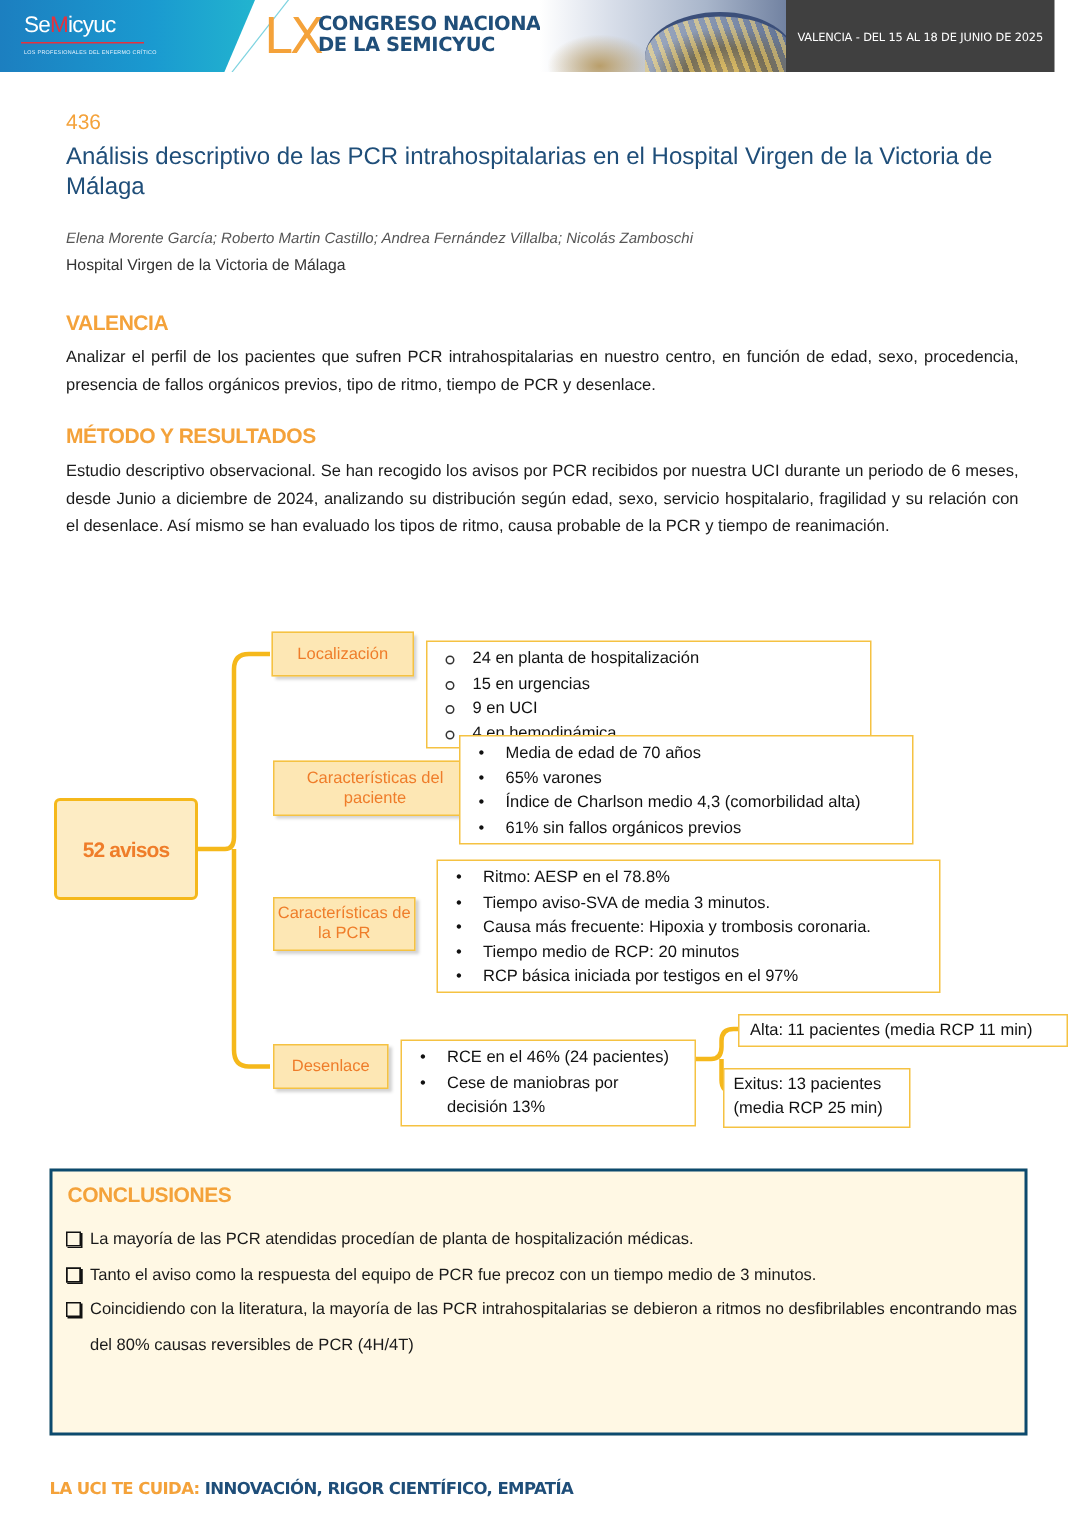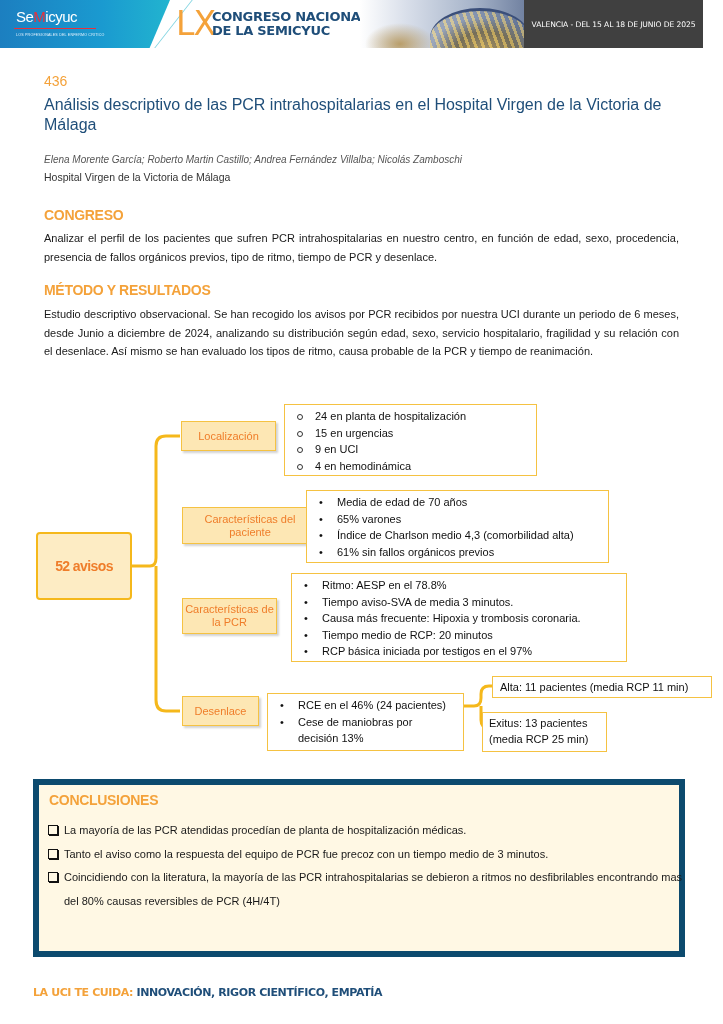--- a/index.html
+++ b/index.html
@@ -50,21 +50,21 @@
   .cat { background: #fde7b4; border: 1.5px solid #f5c242; color: #ef7d2a; font-size: 11px; line-height: 13px;
     box-shadow: 2px 2px 2px rgba(0,0,0,.18); }
   .detail { position: absolute; border: 1.5px solid #f5c242; background: #ffffff; font-size: 11px; line-height: 16.5px; color: #111; padding: 3px 8px; }
   .detail ul { list-style: none; }
   .detail li { position: relative; padding-left: 22px; }
   .detail li .bullet { position: absolute; left: 4px; top: 0; }
   .circle-bullet { display: inline-block; width: 6px; height: 6px; border: 1px solid #333; border-radius: 50%; position: absolute; left: 4px; top: 6px; }
   svg.connectors { position: absolute; left: 0; top: 0; }
 
   
-  .concl { position: absolute; left: 33px; top: 779px; width: 652px; height: 178px; background: #fff8e4; border: 6px solid #0c4a6e; }
+  .concl { position: absolute; left: 33px; top: 779px; width: 652px; height: 178px; background: #fff8e4; border: 2px solid #0c4a6e; }
   .concl-h { position: absolute; left: 10px; top: 7px; font-size: 14px; font-weight: bold; color: #f4a23a; letter-spacing: -0.3px; }
   .concl-list { position: absolute; left: 9px; top: 34px; width: 634px; font-size: 11px; line-height: 23.5px; color: #1a1a1a; list-style: none; }
   .concl-list li { position: relative; padding-left: 16px; text-align: justify; }
   .box-icon { position: absolute; left: 0; top: 6px; width: 10px; height: 10px; border: 1.5px solid #111; box-shadow: 1px 1px 0 #111; }
 
   .footer { position: absolute; left: 33px; top: 986px; font-family: "DejaVu Sans", sans-serif; font-size: 11px; font-weight: bold; letter-spacing: -0.4px; }
   .footer .o { color: #f4a23a; }
   .footer .b { color: #1f4e79; }
 </style>
 </head>
@@ -85,35 +85,35 @@
   <div class="banner-photo"></div>
   <div class="banner-arch"></div>
   <div class="banner-date">VALENCIA - DEL 15 AL 18 DE JUNIO DE 2025</div>
 </div>
 
 <div class="abs-num">436</div>
 <div class="title">Análisis descriptivo de las PCR intrahospitalarias en el Hospital Virgen de la Victoria de Málaga</div>
 <div class="authors">Elena Morente García; Roberto Martin Castillo; Andrea Fernández Villalba; Nicolás Zamboschi</div>
 <div class="hospital">Hospital Virgen de la Victoria de Málaga</div>
 
-<div class="section-h" style="top:207px">CONGRESO</div>
+<div class="section-h" style="top:207px">VALENCIA</div>
 <div class="para" style="top:229px">Analizar el perfil de los pacientes que sufren PCR intrahospitalarias en nuestro centro, en función de edad, sexo, procedencia, presencia de fallos orgánicos previos, tipo de ritmo, tiempo de PCR y desenlace.</div>
 
 <div class="section-h" style="top:282px">MÉTODO Y RESULTADOS</div>
 <div class="para" style="top:305px">Estudio descriptivo observacional. Se han recogido los avisos por PCR recibidos por nuestra UCI durante un periodo de 6 meses, desde Junio a diciembre de 2024, analizando su distribución según edad, sexo, servicio hospitalario, fragilidad y su relación con el desenlace. Así mismo se han evaluado los tipos de ritmo, causa probable de la PCR y tiempo de reanimación.</div>
 
 <svg class="connectors" width="723" height="1024">
   <path d="M132 566 L150 566 Q156 566 156 558 L156 446 Q156 436 166 436 L180 436 M156 566 L156 700 Q156 711 166 711 L180 711" fill="none" stroke="#f5b81b" stroke-width="3"></path>
   <path d="M448 706 L474 706 Q481 706 481 698 L481 694 Q481 686 489 686 L492 686 M481 706 L481 720 Q481 728 489 728 L492 728" fill="none" stroke="#f5b81b" stroke-width="3"></path>
 </svg>
 
 <div class="node main-node">52 avisos</div>
 
 <div class="node cat" style="left:181px;top:421px;width:95px;height:30px">Localización</div>
-<div class="detail" style="left:284px;top:404px;width:253px;height:72px">
+<div class="detail" style="left:284px;top:427px;width:297px;height:72px">
   <ul>
     <li><span class="circle-bullet"></span><span>24 en planta de hospitalización</span></li>
     <li><span class="circle-bullet"></span><span>15 en urgencias</span></li>
     <li><span class="circle-bullet"></span><span>9 en UCI</span></li>
     <li><span class="circle-bullet"></span><span>4 en hemodinámica</span></li>
   </ul>
 </div>
 
 <div class="node cat" style="left:182px;top:507px;width:136px;height:37px">Características del paciente</div>
 <div class="detail" style="left:306px;top:490px;width:303px;height:73px">

